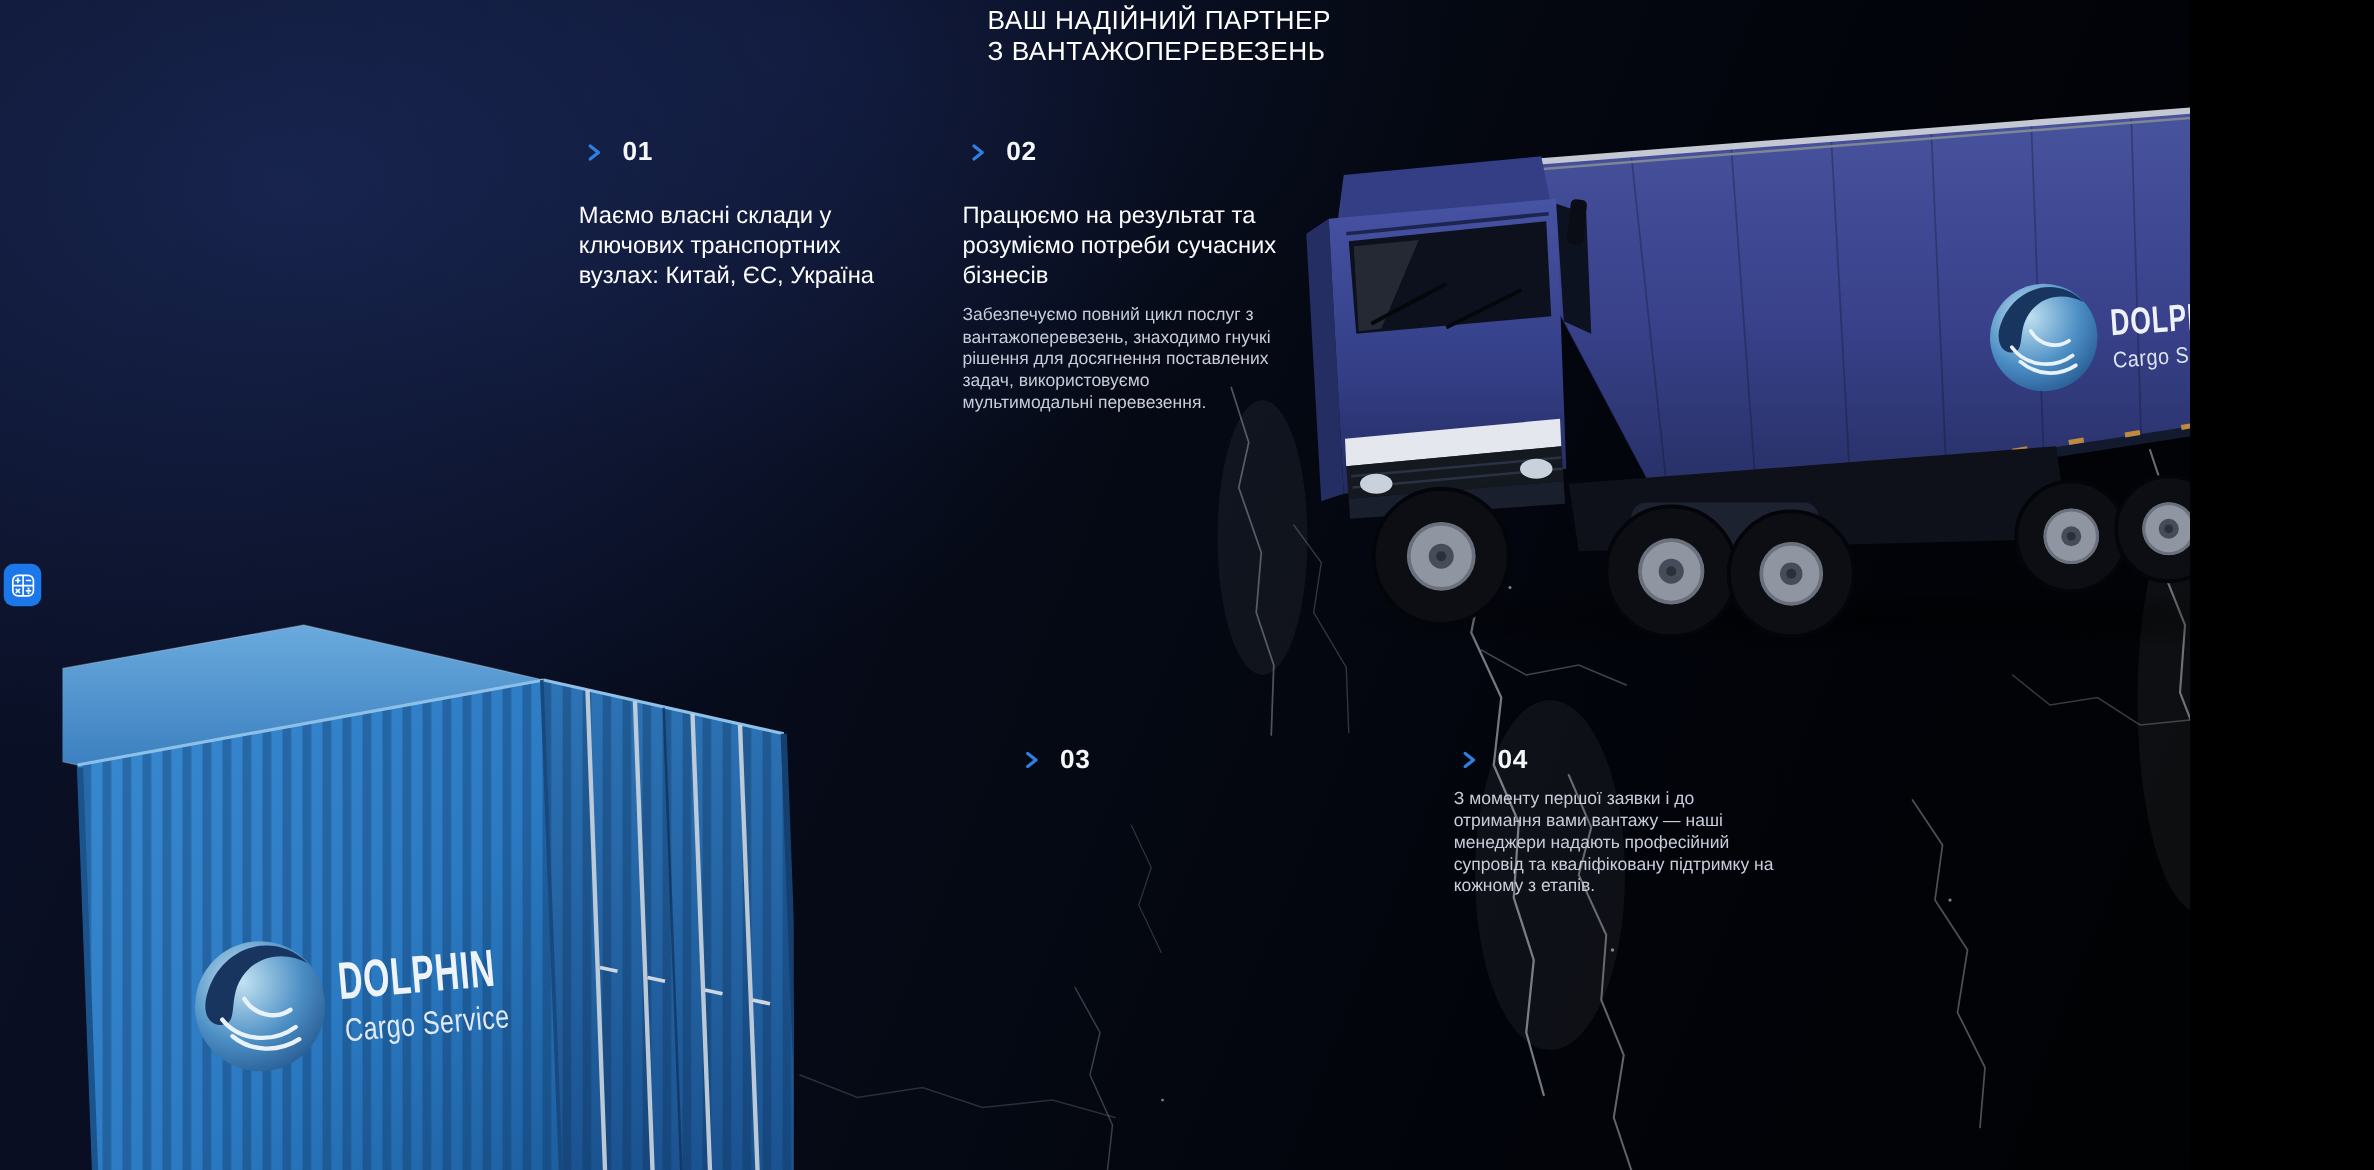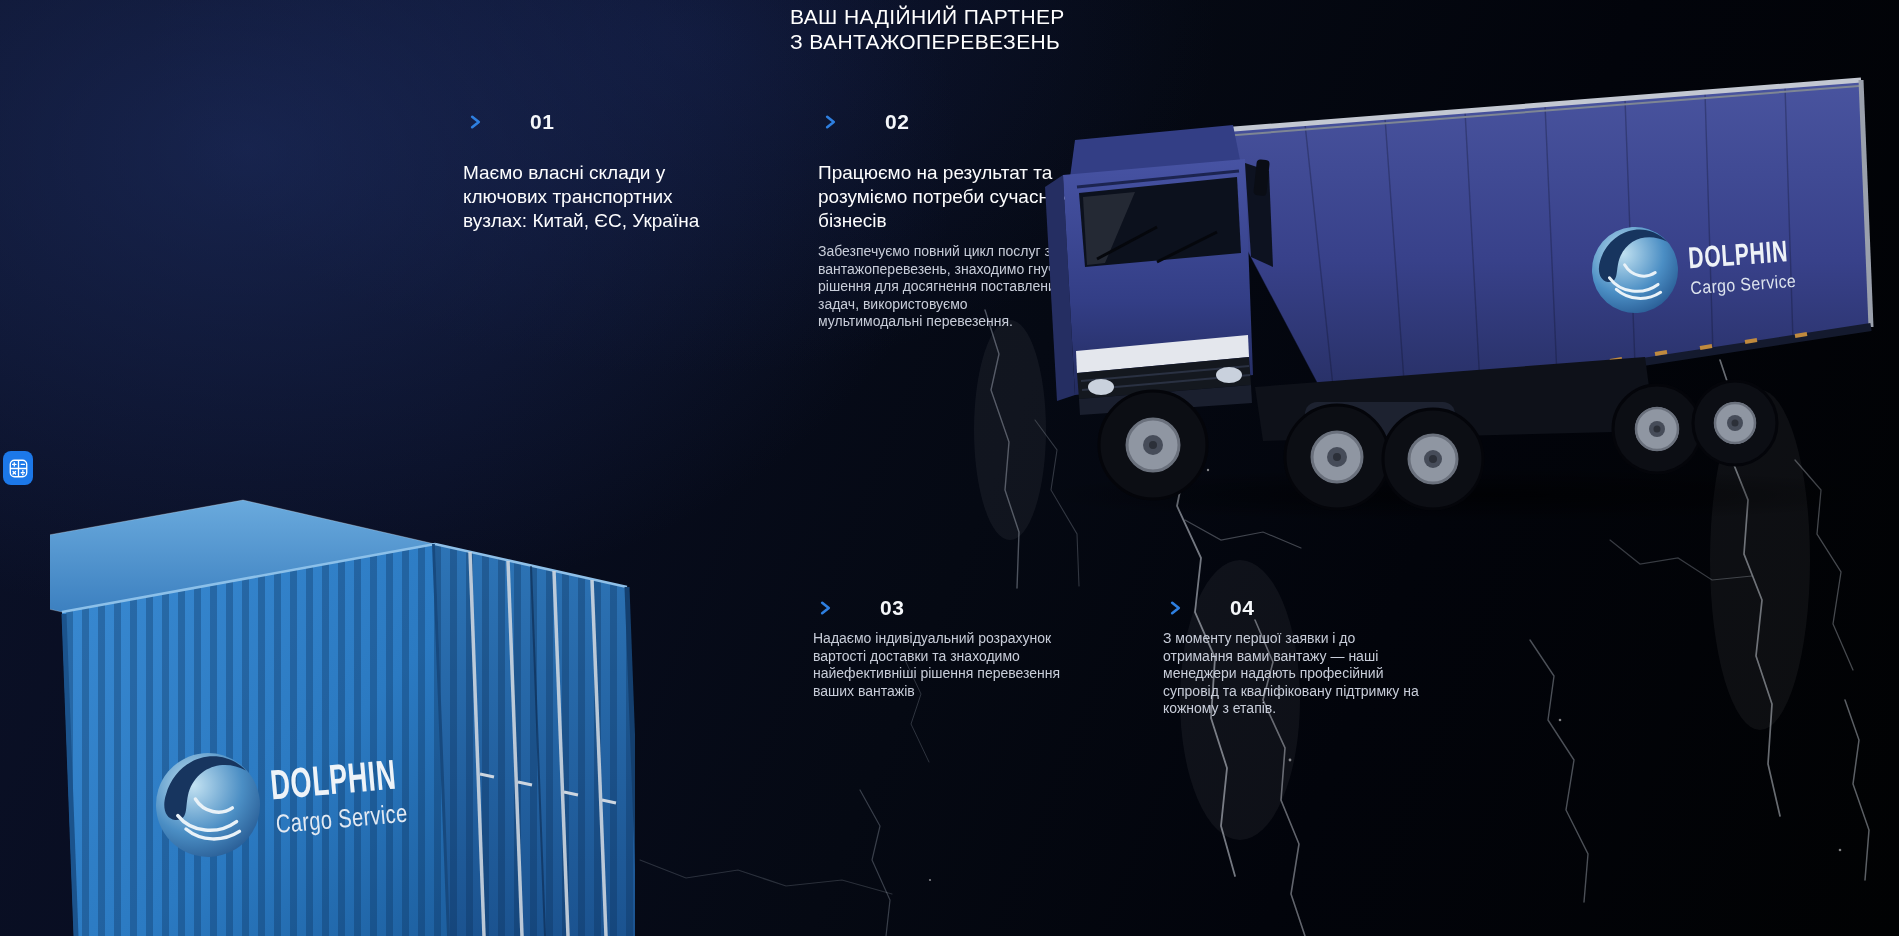--- a/index.html
+++ b/index.html
@@ -1,34 +1,34 @@
 <!DOCTYPE html>
 <html><head>
 <meta charset="utf-8">
 <style>
   html,body{margin:0;padding:0;background:#000;}
   .page{
-    position:relative;width:1899px;height:936px;overflow:hidden;
+    position:relative;width:1752px;height:936px;overflow:hidden;
     font-family:"Liberation Sans",sans-serif;
     background:
       radial-gradient(1150px 760px at 13% 16%, rgba(34,52,110,.55), rgba(12,20,48,0) 62%),
       radial-gradient(820px 520px at 36% 4%, rgba(26,40,92,.38), rgba(0,0,0,0) 65%),
       linear-gradient(112deg,#0b1128 0%,#080d20 28%,#050913 52%,#02040b 72%,#010203 100%);
   }
   .veins{position:absolute;left:0;top:0;width:1899px;height:936px;pointer-events:none;}
   .heading{position:absolute;left:790px;top:4px;color:#ffffff;font-size:21px;line-height:25px;
     font-weight:500;letter-spacing:.4px;white-space:nowrap;}
   .feature{position:absolute;width:256px;color:#fff;}
   .f1{left:463px;top:110px;}
-  .f2{left:818px;top:110px;}
+  .f2{left:770px;top:110px;}
   .f3{left:813px;top:596px;}
   .f4{left:1163px;top:596px;}
   .feature-head{display:flex;align-items:center;gap:16px;height:24px;padding-left:5px;}
   .chev{width:14px;height:16px;display:block;}
-  .feature-num{font-size:21px;font-weight:600;letter-spacing:.5px;color:#f5f7fa;margin-left:32px;}
+  .feature-num{font-size:21px;font-weight:600;letter-spacing:.5px;color:#f5f7fa;}
   .feature-title{margin-top:27px;font-size:19px;line-height:24px;font-weight:400;color:#fdfdfe;}
   .feature-desc{margin-top:10px;font-size:14px;line-height:17.5px;color:#c8cdd9;}
   .truck{position:absolute;left:1005px;top:55px;width:894px;height:470px;}
   .container-img{position:absolute;left:50px;top:474px;width:585px;height:462px;}
   .calc-btn{position:absolute;left:3px;top:451px;width:30px;height:34px;border:none;cursor:pointer;
     background:#1c78e9;border-radius:8px;display:flex;align-items:center;justify-content:center;padding:0;}
   .logo-name{font-weight:700;letter-spacing:1px;}
   .logo-sub{font-weight:400;letter-spacing:.5px;}
 </style>
 </head>
@@ -93,21 +93,20 @@
     <div class="feature-desc">Забезпечуємо повний цикл послуг з вантажоперевезень, знаходимо гнучкі рішення для досягнення поставлених задач, використовуємо мультимодальні перевезення.</div>
   </div>
 
   <div class="feature f3">
     <div class="feature-head">
       <svg class="chev" viewBox="0 0 14 17">
           <polyline points="4,3 11,8.5 4,14" fill="none" stroke="#2e7fe0" stroke-width="2.8" stroke-linecap="round" stroke-linejoin="round"></polyline>
         </svg>
       <span class="feature-num">03</span>
     </div>
-    <div class="feature-desc">Надаємо індивідуальний розрахунок вартості доставки та знаходимо найефективніші рішення перевезення ваших вантажів</div>
   </div>
 
   <div class="feature f4">
     <div class="feature-head">
       <svg class="chev" viewBox="0 0 14 17">
           <polyline points="4,3 11,8.5 4,14" fill="none" stroke="#2e7fe0" stroke-width="2.8" stroke-linecap="round" stroke-linejoin="round"></polyline>
         </svg>
       <span class="feature-num">04</span>
     </div>
     <div class="feature-desc">З моменту першої заявки і до отримання вами вантажу — наші менеджери надають професійний супровід та кваліфіковану підтримку на кожному з етапів.</div>

